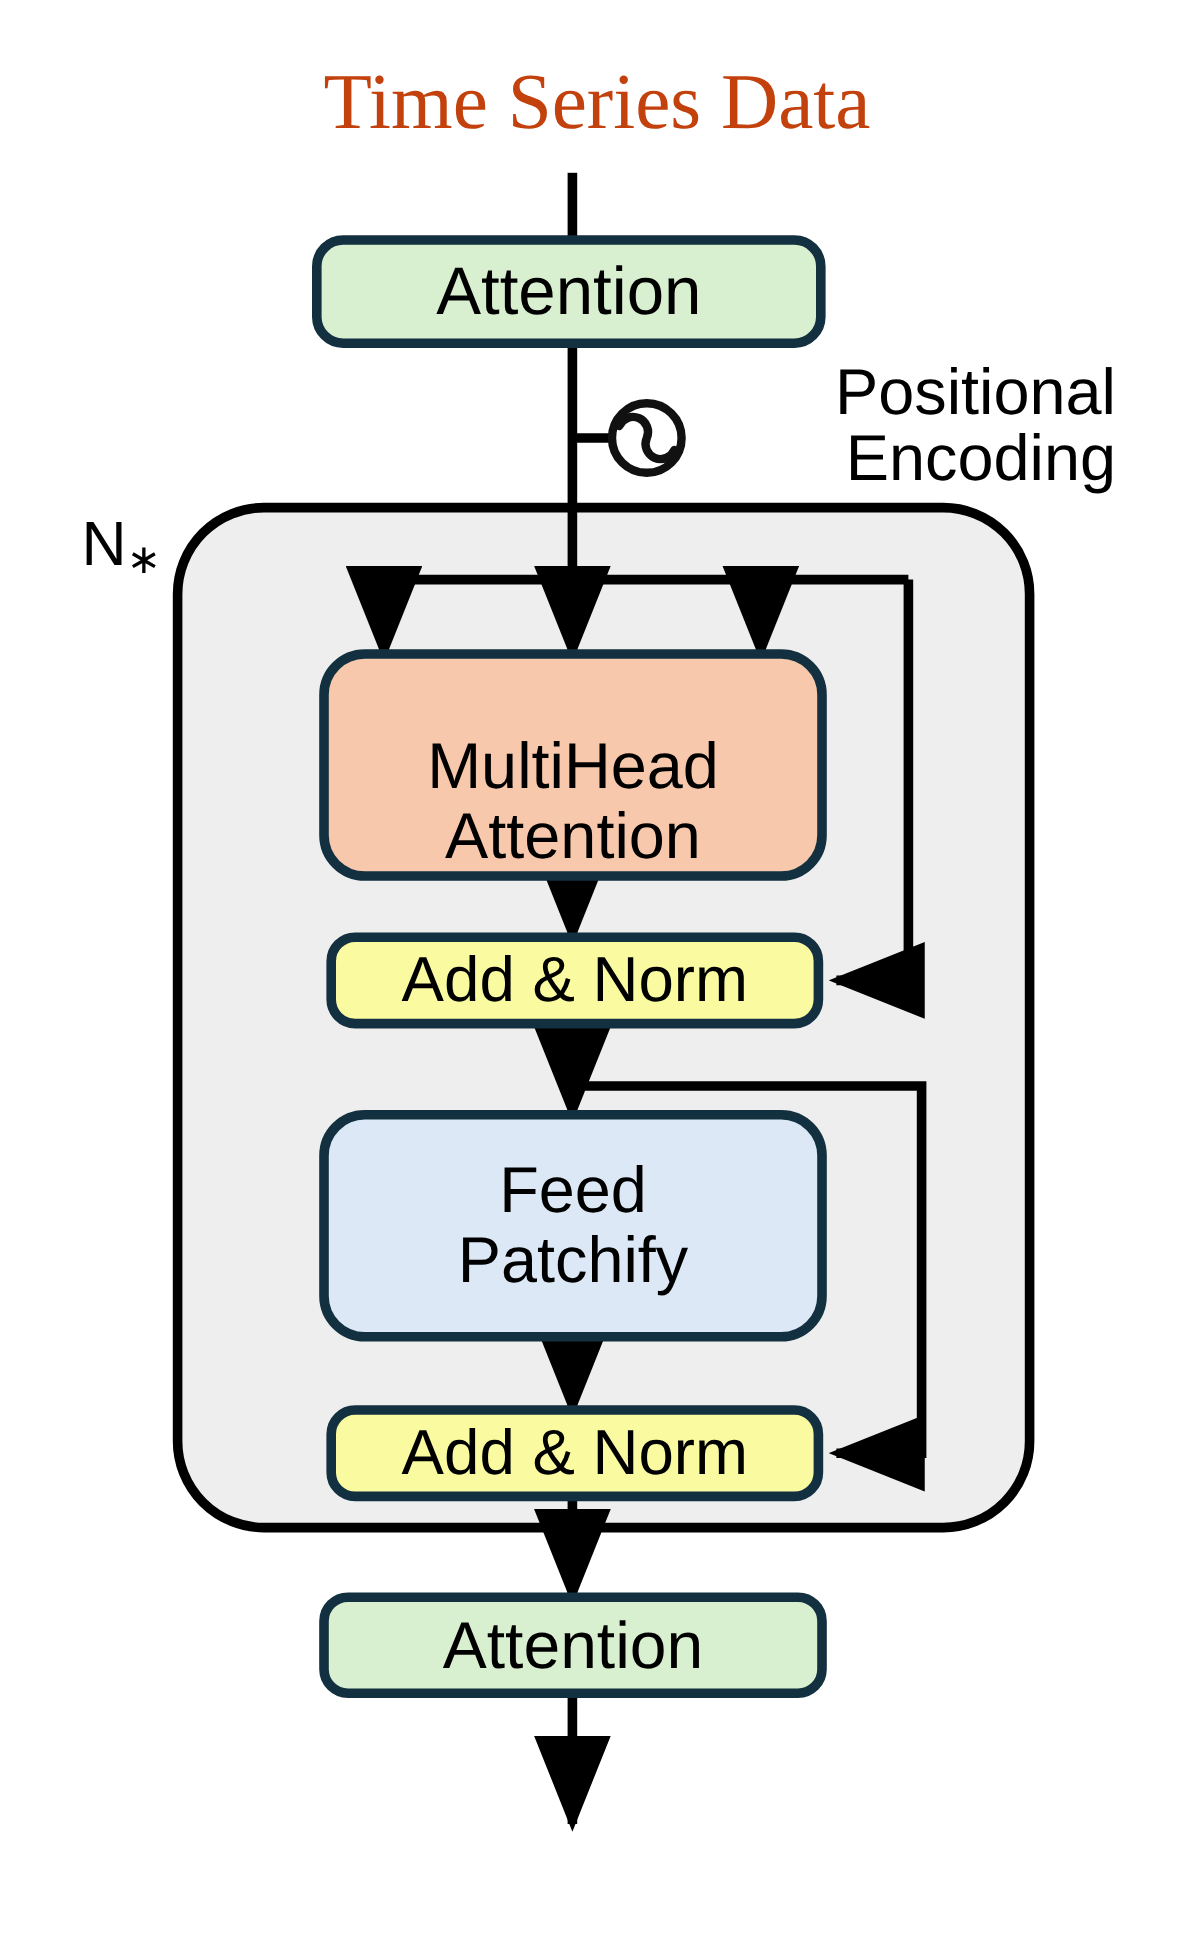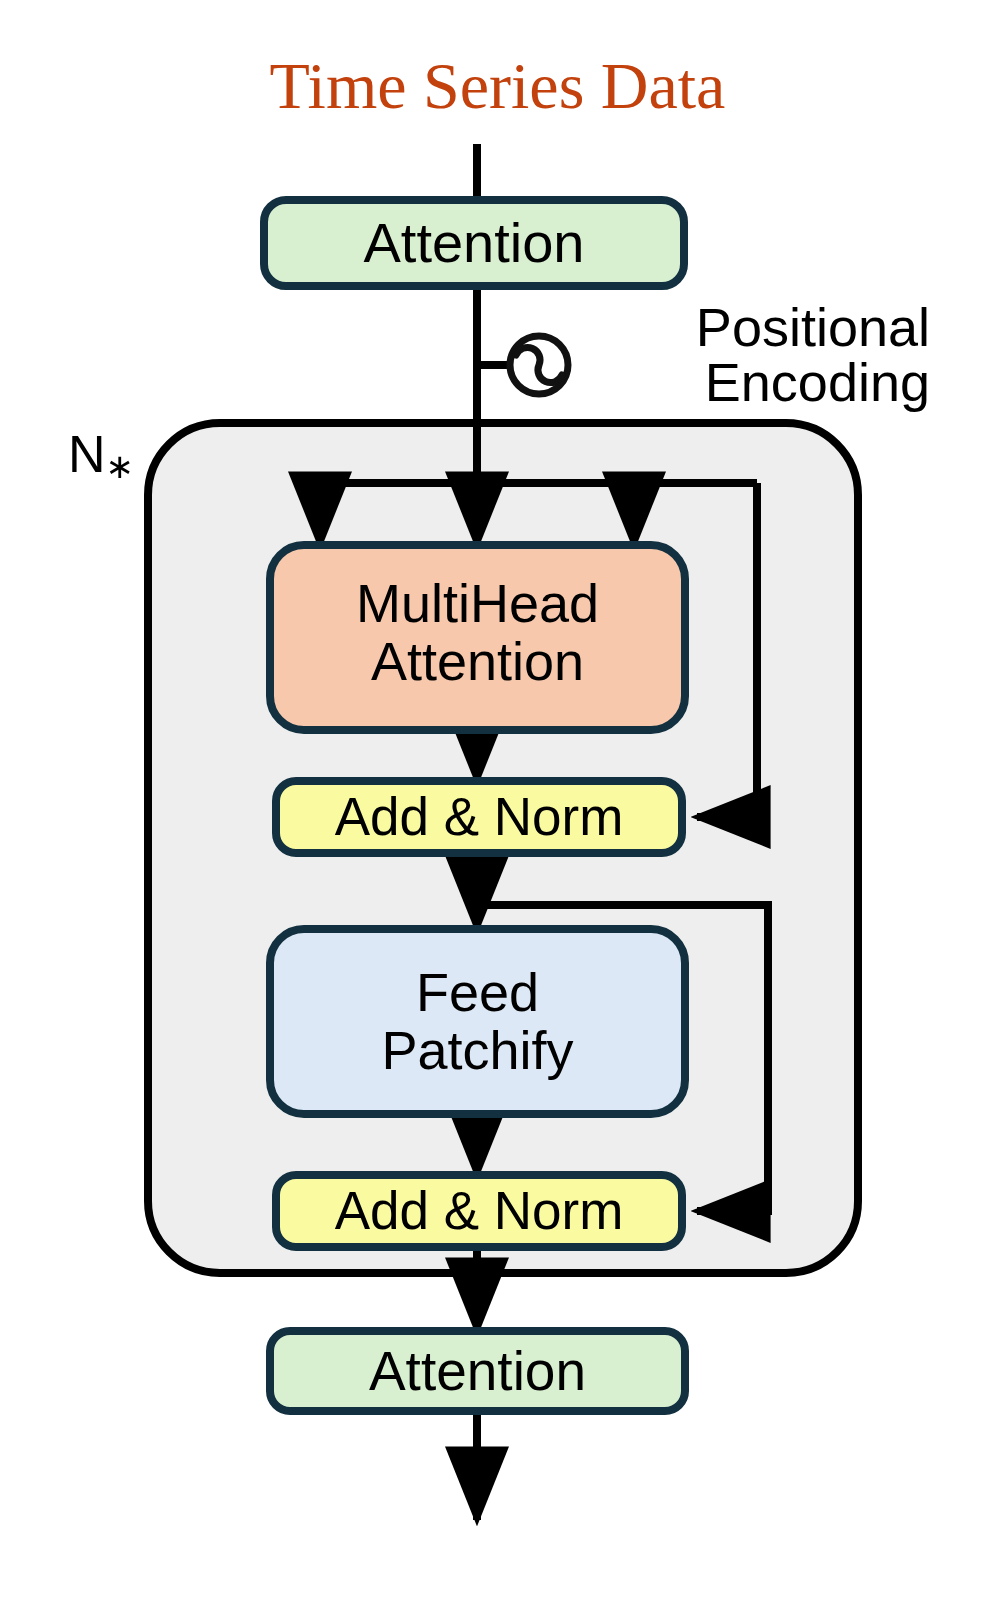--- a/index.html
+++ b/index.html
@@ -112,21 +112,21 @@
     <div style="text-align:right;">Positional</div>
     <div style="text-align:right;">Encoding</div>
   </div>
 
   <div class="side-label" style="left:68px; top:424px; font-size:52px;">
     <span>N</span><span style="font-size:34px; vertical-align:-0.18em;">∗</span>
   </div>
 
   <div class="node-label" style="left:264px; top:200px; width:420px; height:86px; font-size:56px;">Attention</div>
 
-  <div class="node-label" style="left:270px; top:540px; width:415px; height:185px; font-size:54px;">MultiHead
+  <div class="node-label" style="left:270px; top:576px; width:415px; height:185px; font-size:54px;">MultiHead
 Attention</div>
 
   <div class="node-label" style="left:276px; top:781px; width:406px; height:72px; font-size:53px;">Add &amp; Norm</div>
 
   <div class="node-label" style="left:270px; top:929px; width:415px; height:185px; font-size:54px;">Feed
 Patchify</div>
 
   <div class="node-label" style="left:276px; top:1175px; width:406px; height:72px; font-size:53px;">Add &amp; Norm</div>
 
   <div class="node-label" style="left:270px; top:1331px; width:415px; height:80px; font-size:55px;">Attention</div>

